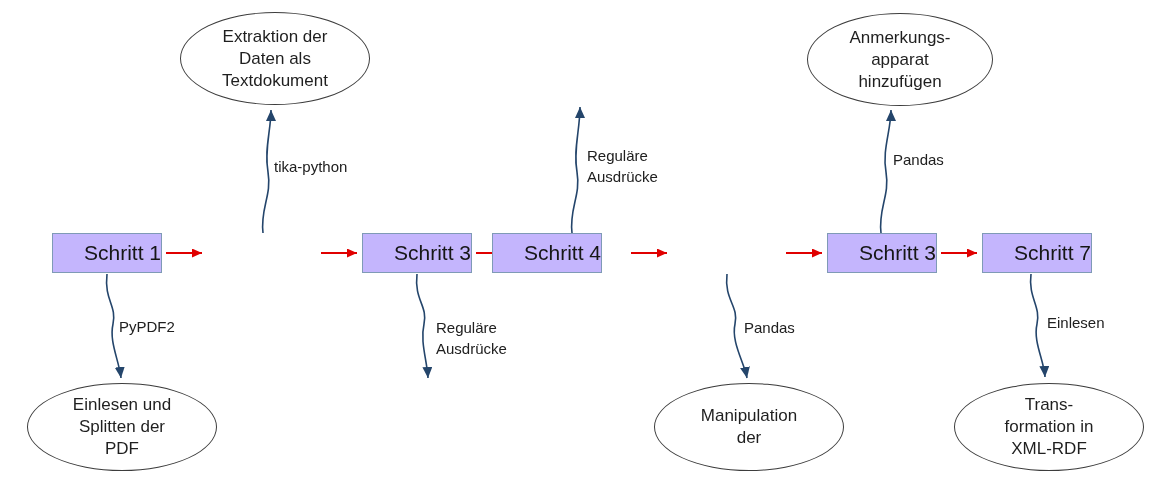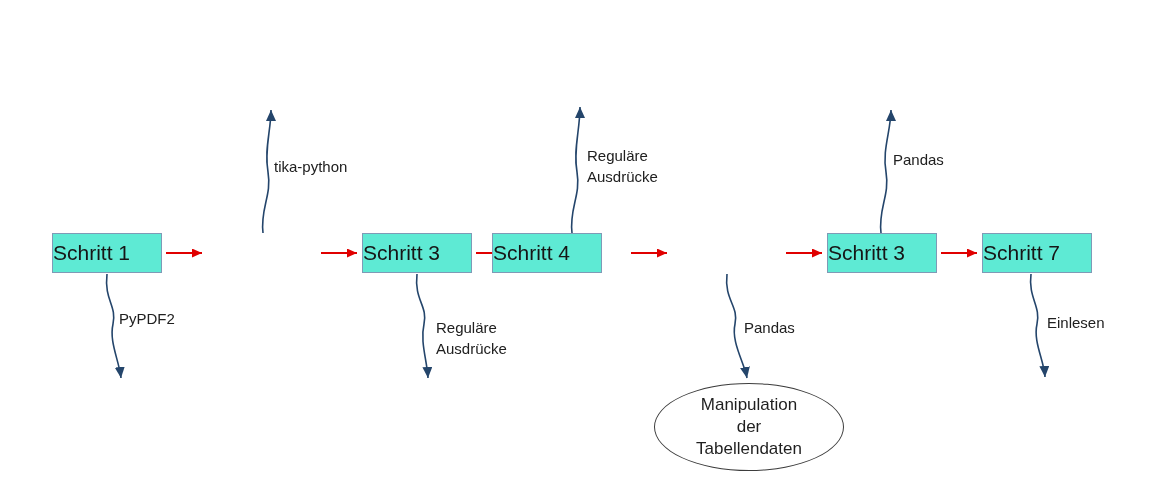--- a/index.html
+++ b/index.html
@@ -18,24 +18,24 @@
     width: 1171px; height: 479px;
     pointer-events: none;
   }
   .step-box {
     position: absolute;
     top: 233px;
     width: 110px;
     height: 40px;
     box-sizing: border-box;
     border: 1.5px solid #7f9ab6;
-    background: #5eead4;
+    background: #c4b5fd;
     display: flex;
     align-items: center;
-    justify-content: flex-start;
+    justify-content: flex-end;
     font-size: 21px;
     color: #161616;
   }
   .ellipse {
     position: absolute;
     box-sizing: border-box;
     border: 1.6px solid #3d3d3d;
     border-radius: 50%;
     background: #ffffff;
     display: flex;
@@ -99,28 +99,47 @@
   <div class="step-box" style="left:492px">
       <span>Schritt 4</span>
     </div>
   <div class="step-box" style="left:827px">
       <span>Schritt 3</span>
     </div>
   <div class="step-box" style="left:982px">
       <span>Schritt 7</span>
     </div>
 
+  <div class="ellipse" style="left:180px; top:12px; width:190px; height:93px">
+    <div>Extraktion der</div>
+    <div>Daten als</div>
+    <div>Textdokument</div>
+  </div>
+  <div class="ellipse" style="left:807px; top:13px; width:186px; height:93px">
+    <div>Anmerkungs-</div>
+    <div>apparat</div>
+    <div>hinzufügen</div>
+  </div>
 
+  <div class="ellipse" style="left:27px; top:383px; width:190px; height:88px">
+    <div>Einlesen und</div>
+    <div>Splitten der</div>
+    <div>PDF</div>
+  </div>
   <div class="ellipse" style="left:654px; top:383px; width:190px; height:88px">
     <div>Manipulation</div>
     <div>der</div>
-    <div>Tabellendaten</div>
+  </div>
+  <div class="ellipse" style="left:954px; top:383px; width:190px; height:88px">
+    <div>Trans-</div>
+    <div>formation in</div>
+    <div>XML-RDF</div>
   </div>
 
-  <div class="tool-label" style="left:119px; top:308px">
+  <div class="tool-label" style="left:119px; top:316px">
     <div>PyPDF2</div>
   </div>
   <div class="tool-label" style="left:274px; top:156px">
     <div>tika-python</div>
   </div>
   <div class="tool-label" style="left:436px; top:317px">
     <div>Reguläre</div>
     <div>Ausdrücke</div>
   </div>
   <div class="tool-label" style="left:587px; top:145px">

